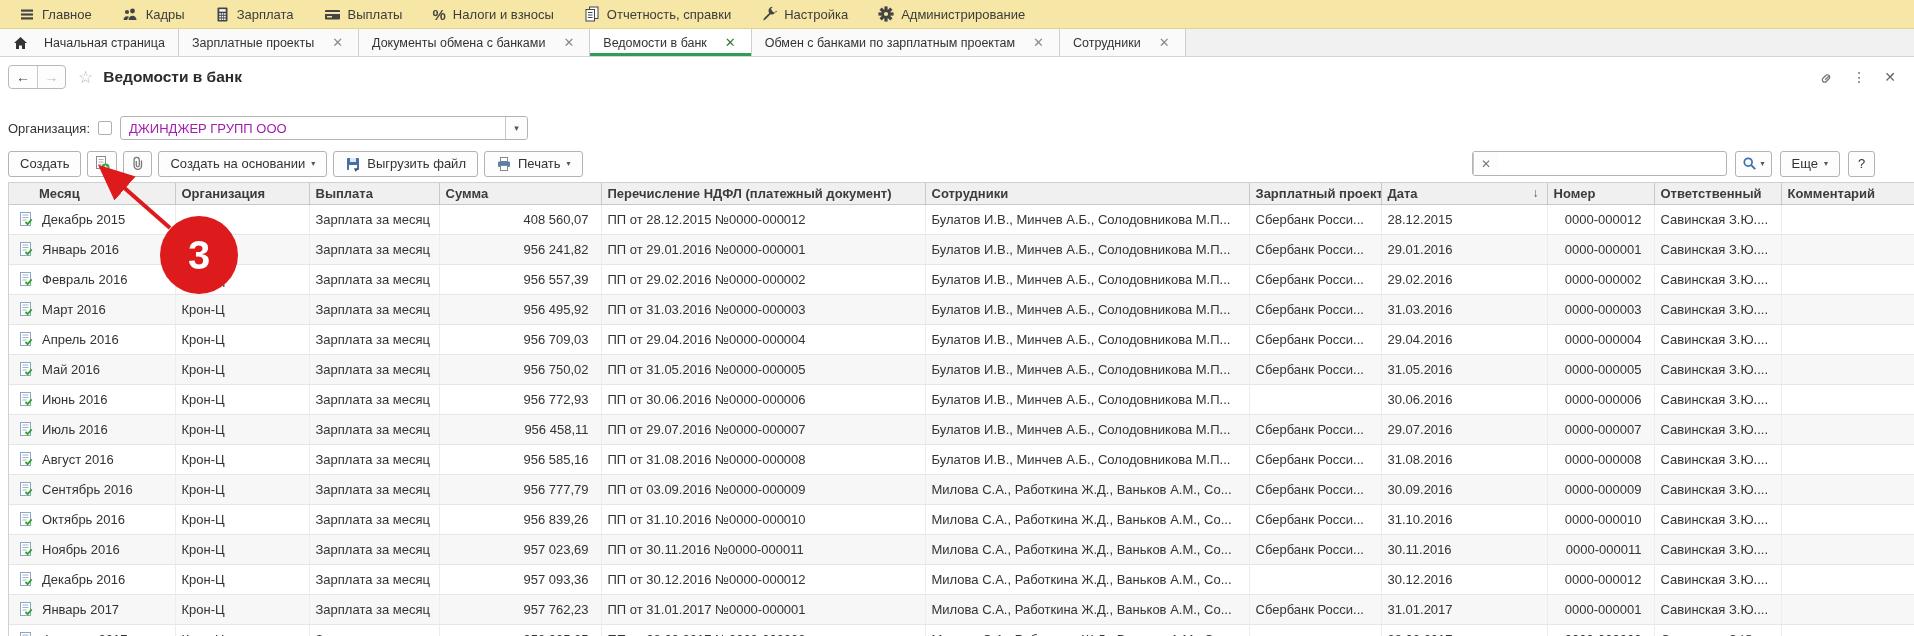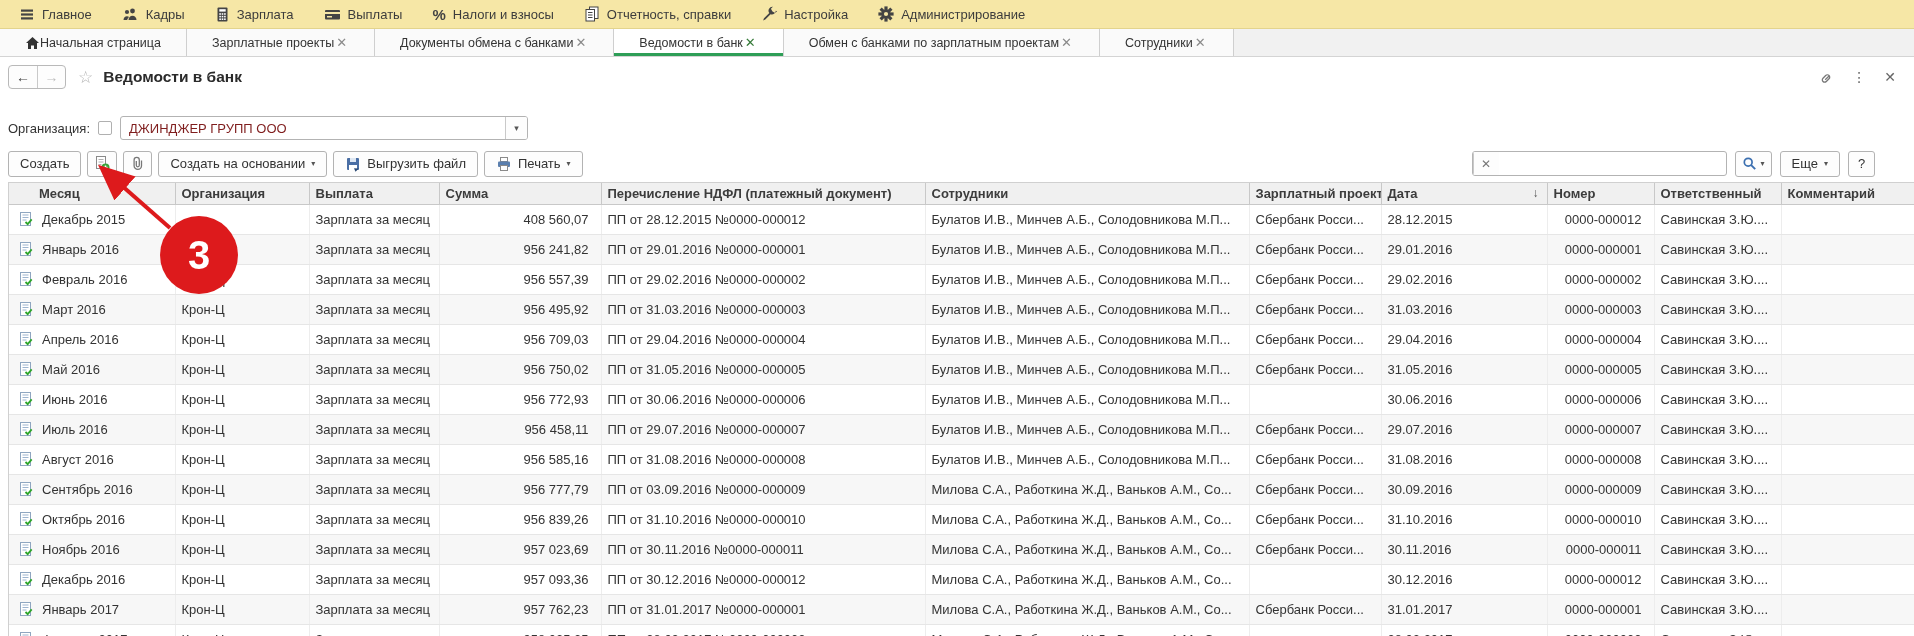--- a/index.html
+++ b/index.html
@@ -10,21 +10,21 @@
   .menu-bar { height:29px; background:#f6e7a6; border-bottom:1px solid #e3d48d;
               display:flex; align-items:center; padding-left:4px; }
   .menu-item { display:flex; align-items:center; gap:7px; padding:0 15px; height:100%;
                cursor:pointer; color:#3c3c3c; font-size:13px; white-space:nowrap; }
   .menu-item .ic { display:flex; align-items:center; }
   .pct { font-size:15px; font-weight:bold; color:#444; }
 
   
   .tab-bar { height:28px; background:#f1f1f1; display:flex; align-items:stretch;
              border-bottom:1px solid #d4d4d4; }
-  .tab { display:flex; align-items:center; gap:0; padding:0 25px; font-size:12.5px;
+  .tab { display:flex; align-items:center; gap:16px; padding:0 13px; font-size:12.5px;
          color:#333; background:#fafafa; border-right:1px solid #cfcfcf; cursor:pointer;
          white-space:nowrap; position:relative; }
   .tab.active { background:#fff; border-bottom:none; }
   .tab.active::after { content:""; position:absolute; left:0; right:0; bottom:0; height:3px;
                        background:#2e9e57; }
   .tab-close { color:#8a8a8a; font-size:13px; line-height:1; padding:2px; }
   .tab.active .tab-close { color:#357a38; font-weight:bold; }
 
   
   .title-row { height:40px; display:flex; align-items:center; padding:0 10px 0 8px; background:#fff; }
@@ -37,21 +37,21 @@
   .page-title { font-size:15.5px; font-weight:bold; color:#2b2b2b; }
   .title-right { margin-left:auto; display:flex; align-items:center; gap:18px; padding-right:8px; }
   .tr-ic { color:#666; cursor:pointer; display:flex; align-items:center; font-size:14px; }
 
   
   .org-row { height:48px; display:flex; align-items:center; padding:14px 0 0 8px; gap:8px; }
   .org-label { font-size:13px; color:#333; }
   .org-check { width:14px; height:14px; border:1px solid #b0b0b0; border-radius:2px; background:#fff; cursor:pointer; }
   .combo { width:408px; height:24px; border:1px solid #b3b3b3; border-radius:3px; background:#fff;
            display:flex; align-items:center; overflow:hidden; }
-  .combo-text { flex:1; font-size:13px; color:#7f1d1d; padding:0 8px; white-space:nowrap; }
+  .combo-text { flex:1; font-size:13px; color:#a21caf; padding:0 8px; white-space:nowrap; }
   .combo-arrow { width:22px; height:100%; border-left:1px solid #c9c9c9; display:flex; align-items:center;
                  justify-content:center; color:#555; font-size:9px; background:#fdfdfd; cursor:pointer; }
 
   
   .toolbar { height:37px; display:flex; align-items:center; padding:0 8px; gap:6px; }
   .btn { height:26px; display:flex; align-items:center; gap:6px; padding:0 11px; font-size:13px;
          color:#333; background:#fdfdfd; border:1px solid #b3b3b3; border-radius:3px;
          cursor:pointer; white-space:nowrap; }
   .btn .caret { font-size:8px; color:#555; }
   .btn.icon-only { padding:0 6px; }

